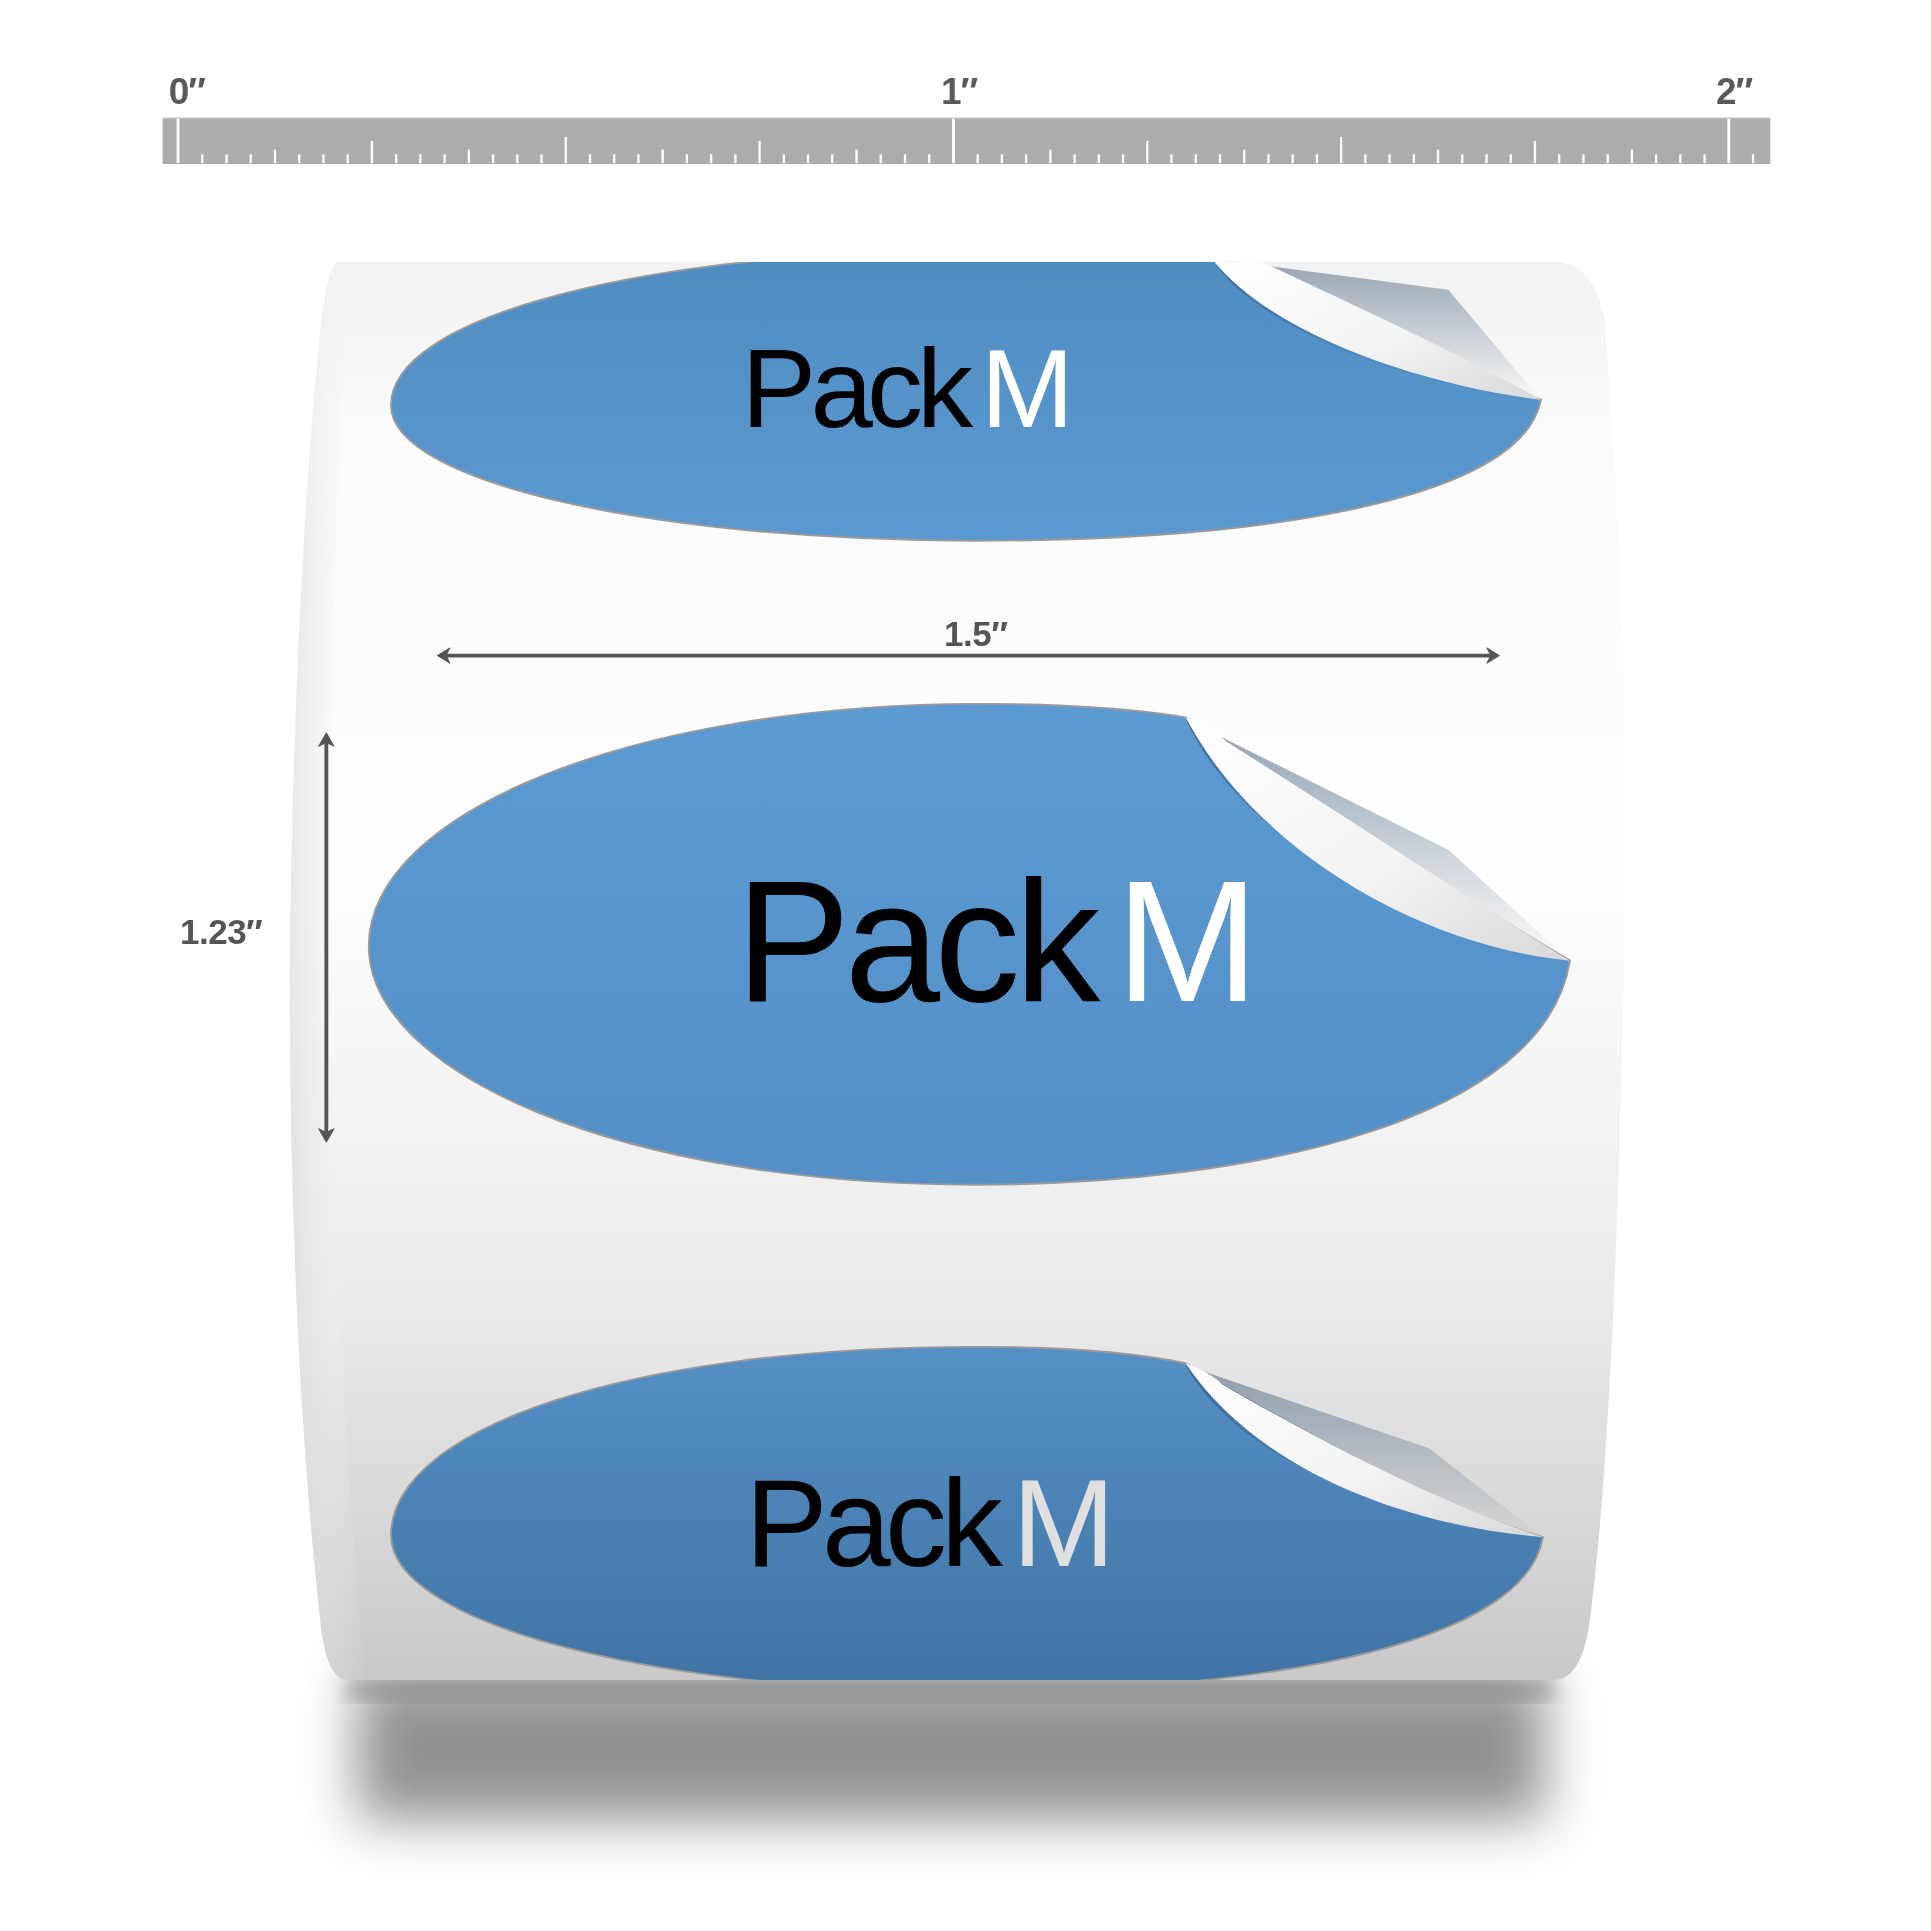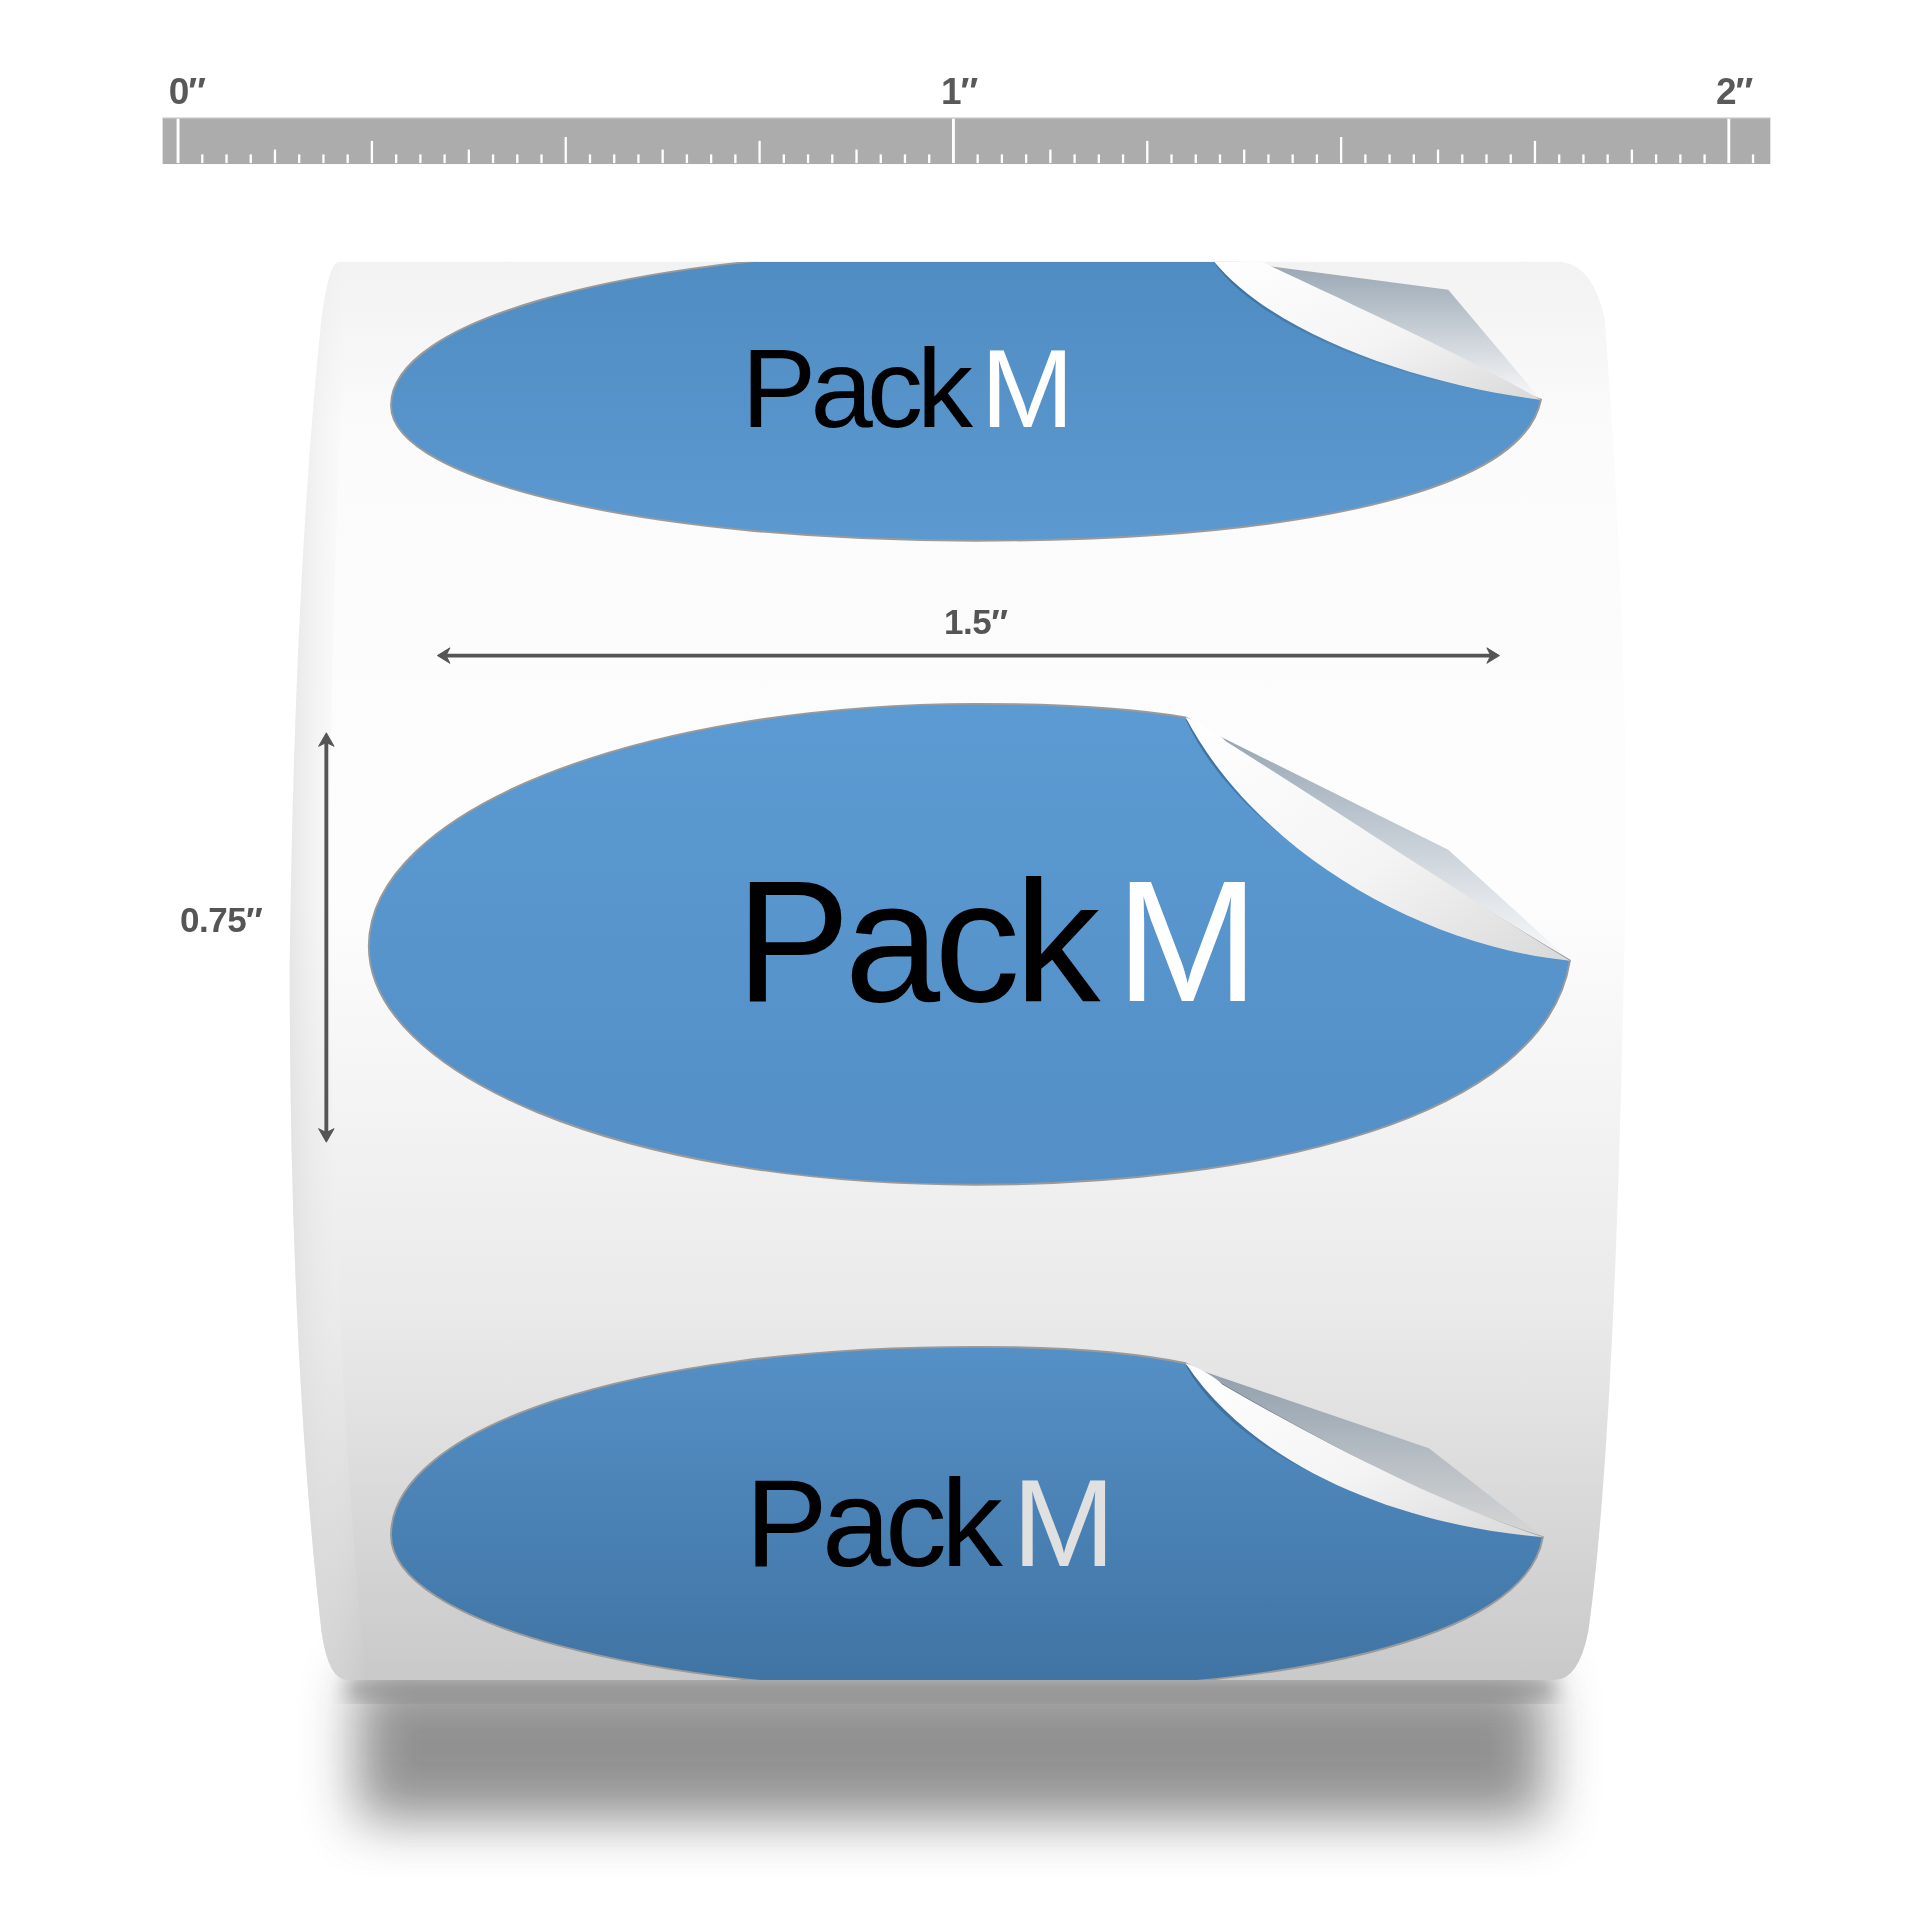--- a/index.html
+++ b/index.html
@@ -1,19 +1,19 @@
 <!DOCTYPE html>
 <html><head>
 <meta charset="utf-8">
 <style>
   html, body { margin: 0; padding: 0; background: #ffffff; }
   body { width: 1931px; height: 1931px; position: relative; overflow: hidden; font-family: "Liberation Sans", sans-serif; }
   .abs { position: absolute; }
   .ruler-label { position: absolute; font-family: "Liberation Sans", sans-serif; font-weight: bold; font-size: 37px; color: #595959; line-height: 1; letter-spacing: -1px; }
-  .dim-label { position: absolute; font-family: "Liberation Sans", sans-serif; font-weight: bold; font-size: 35px; color: #555555; line-height: 1; letter-spacing: -0.5px; }
+  .dim-label { position: absolute; font-family: "Liberation Sans", sans-serif; font-weight: bold; font-size: 35px; color: #555555; line-height: 1; letter-spacing: -0.5px; margin-top: 12px; }
   svg { position: absolute; left: 0; top: 0; }
   .logo-text { font-family: "Liberation Sans", sans-serif; letter-spacing: -6px; }
 </style>
 </head>
 <body>
 
 <div class="abs" style="left:162px; top:0; width:1609px; height:166px;">
   <span class="ruler-label" style="left:6.8px; top:73px;">0″</span>
   <span class="ruler-label" style="left:779px; top:73px;">1″</span>
   <span class="ruler-label" style="left:1554px; top:73px;">2″</span>
@@ -181,14 +181,14 @@
   </g>
 
   <g stroke="#555555" fill="#555555">
     <line x1="338" y1="764" x2="338" y2="1178" stroke-width="4"></line>
     <path d="M338,759 L330,773 L338,769 L346,773 Z" stroke-width="1"></path>
     <path d="M338,1183 L330,1169 L338,1173 L346,1169 Z" stroke-width="1"></path>
   </g>
 </svg>
 
 <span class="dim-label" style="left:944px; top:604px;">1.5″</span>
-<span class="dim-label" style="left:180px; top:902px;">0.75″</span>
+<span class="dim-label" style="left:180px; top:902px;">1.23″</span>
 
 
 </body></html>

